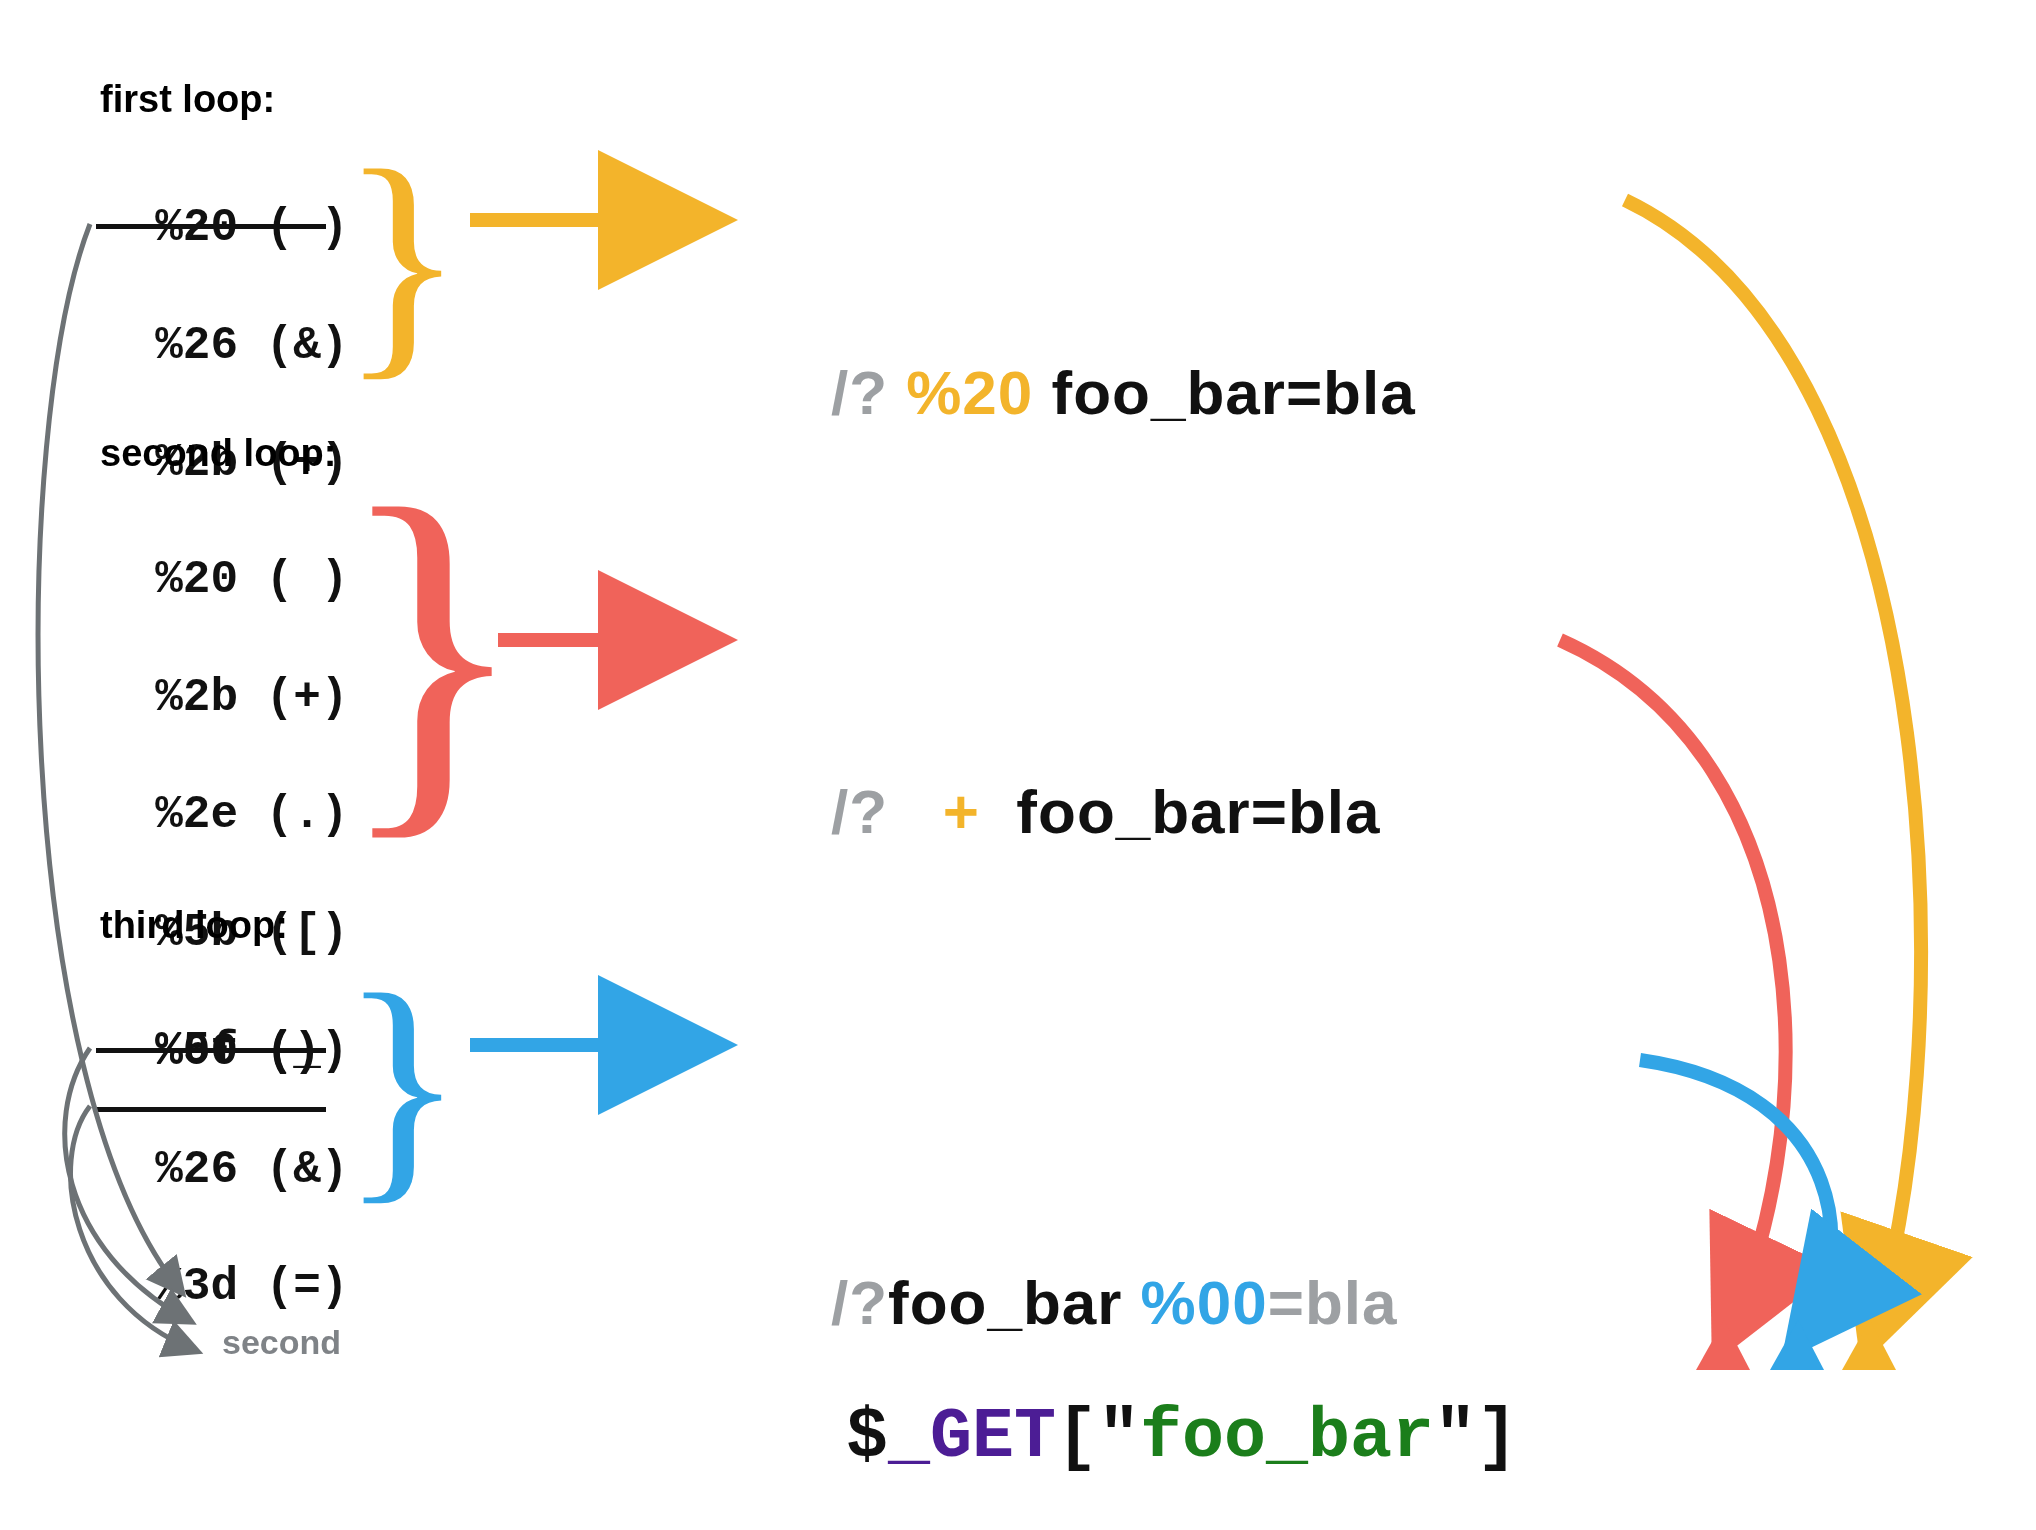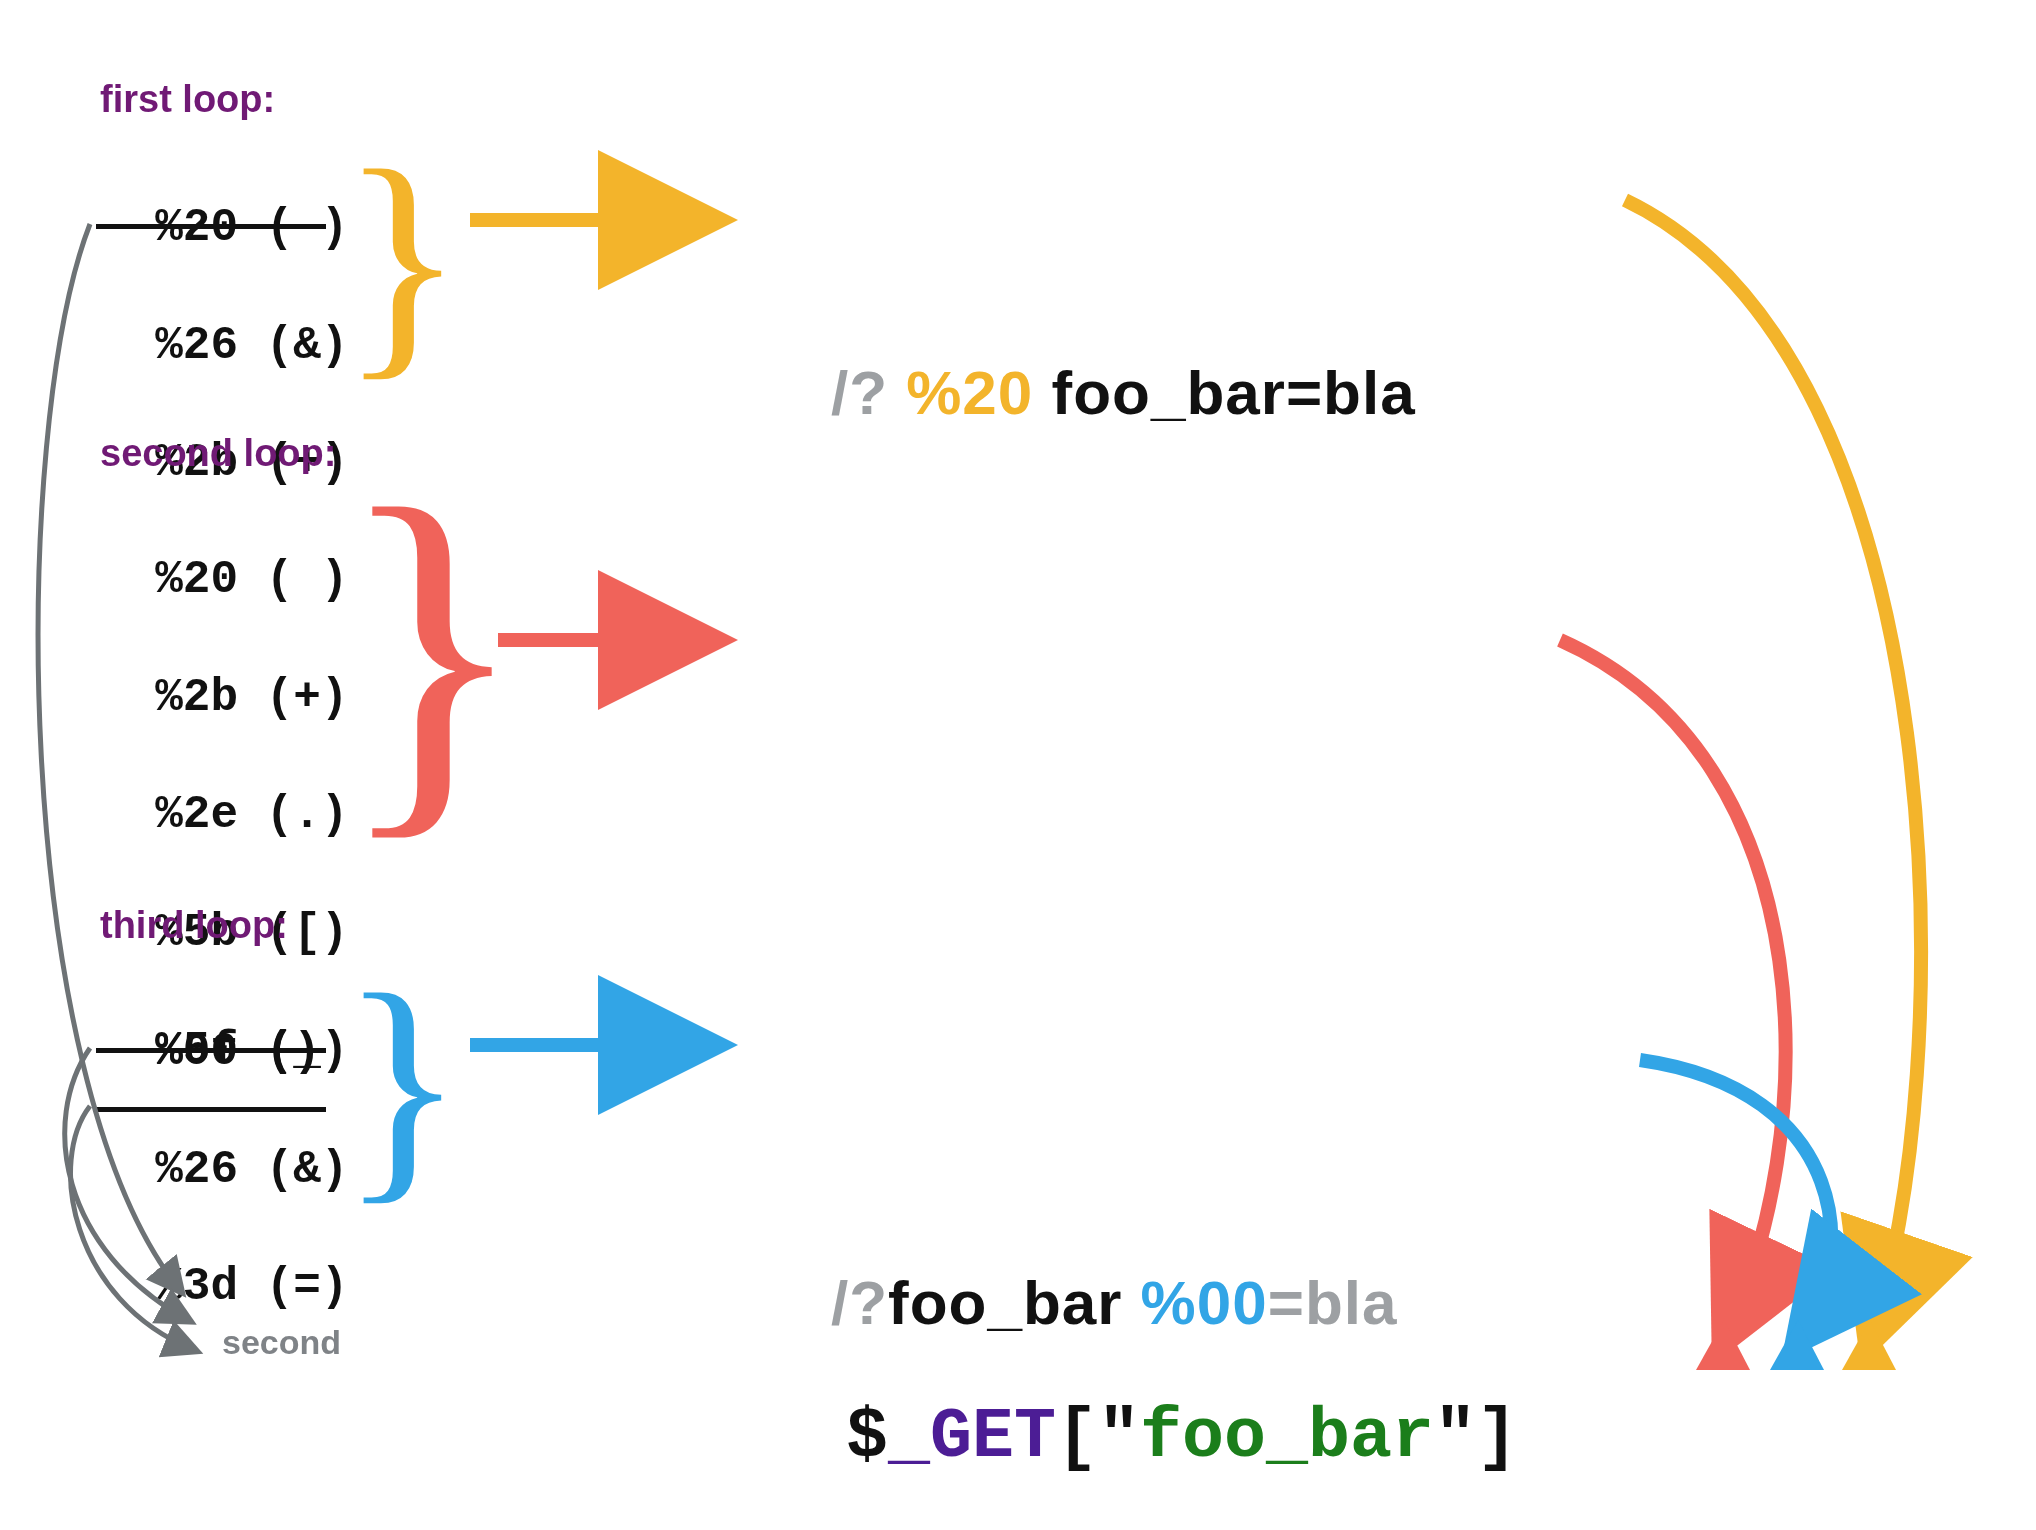--- a/index.html
+++ b/index.html
@@ -8,21 +8,21 @@
   height: 1530px;
   background: #fff;
   font-family: -apple-system, "Helvetica Neue", Arial, sans-serif;
   position: relative;
   overflow: hidden;
 }
 .mono { font-family: "Courier New", Courier, monospace; font-weight: bold; }
 .heavy { font-family: -apple-system, "Helvetica Neue", Arial, sans-serif; font-weight: 900; letter-spacing: 1px; }
 
 
-.c-blue   { color: #701a75; text-align: right; }
+.c-blue   { color: #000000; text-align: right; }
 .c-gray   { color: #9da0a3; }
 .c-yellow { color: #f3b42b; }
 .c-red    { color: #f0635a; }
 .c-cyan   { color: #32a5e6; }
 .c-green  { color: #1b7e1b; }
 .c-getblue{ color: #4c1d95; }
 .c-black  { color: #111; }
 
 
 .loop-label { font-size: 38px; font-weight: 600; position: absolute; }
@@ -77,20 +77,23 @@
 </div>
 <div class="strike-line" style="left:96px; top:1048px; width:230px;"></div>
 <div class="strike-line" style="left:96px; top:1107px; width:230px;"></div>
 
 <span class="brace c-cyan" style="left:340px; top:934px; font-size:260px; --sy:0.98;">}</span>
 
 <div class="ex-block heavy" style="left:758px; top:100px;">
   <span class="row">
     <span class="c-gray">/?</span><span class="c-yellow"> %20 </span><span class="c-black">foo_bar=bla</span>
   </span>
+  <span class="row">
+    <span class="c-gray">/?</span><span class="c-yellow">   +  </span><span class="c-black">foo_bar=bla</span>
+  </span>
 </div>
 
 <div class="ex-block heavy" style="left:758px; top:464px;">
   <span class="row">
     
   </span>
   
 </div>
 
 <div class="ex-block heavy" style="left:758px; top:1010px;">

